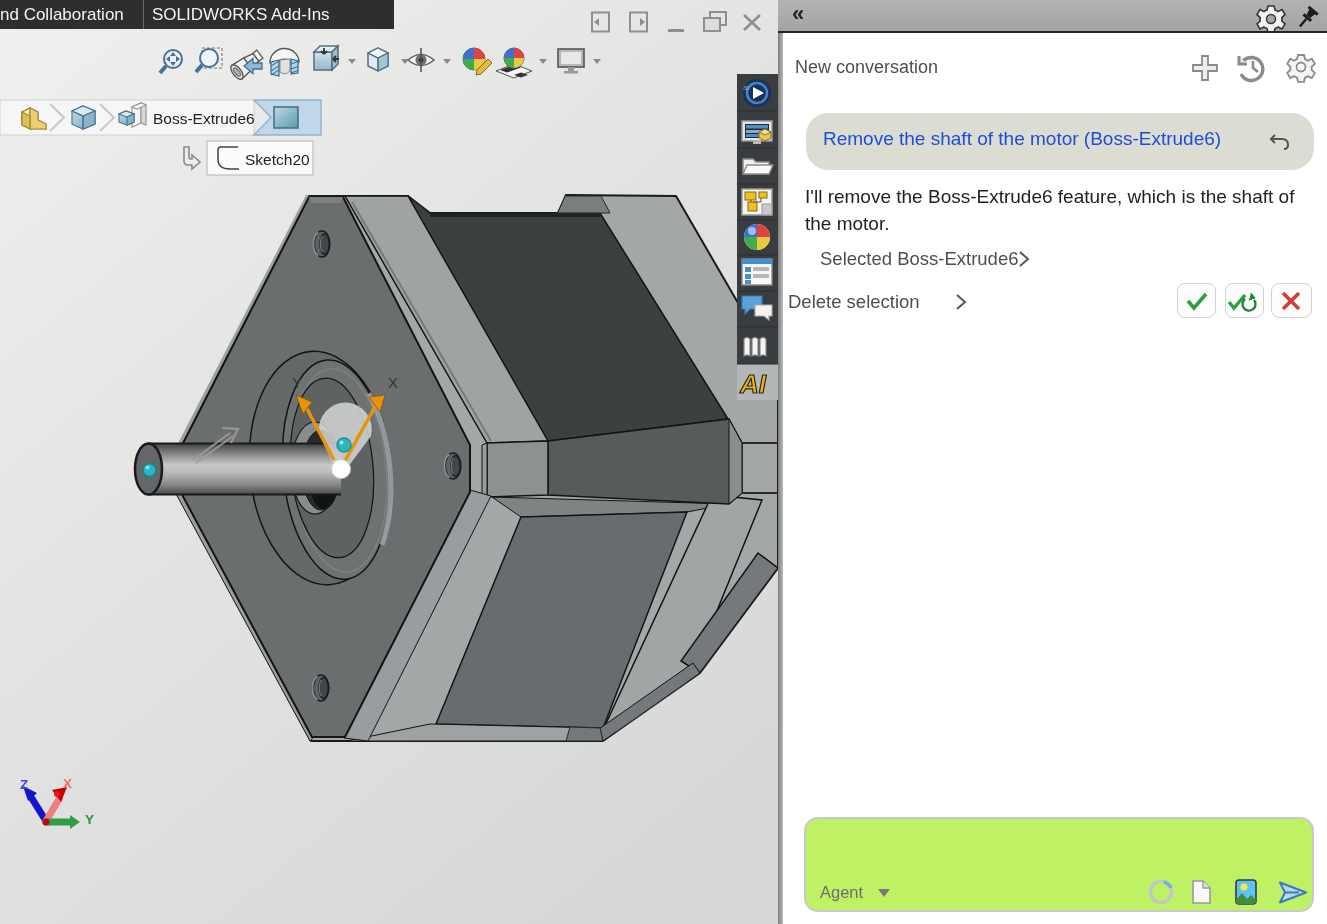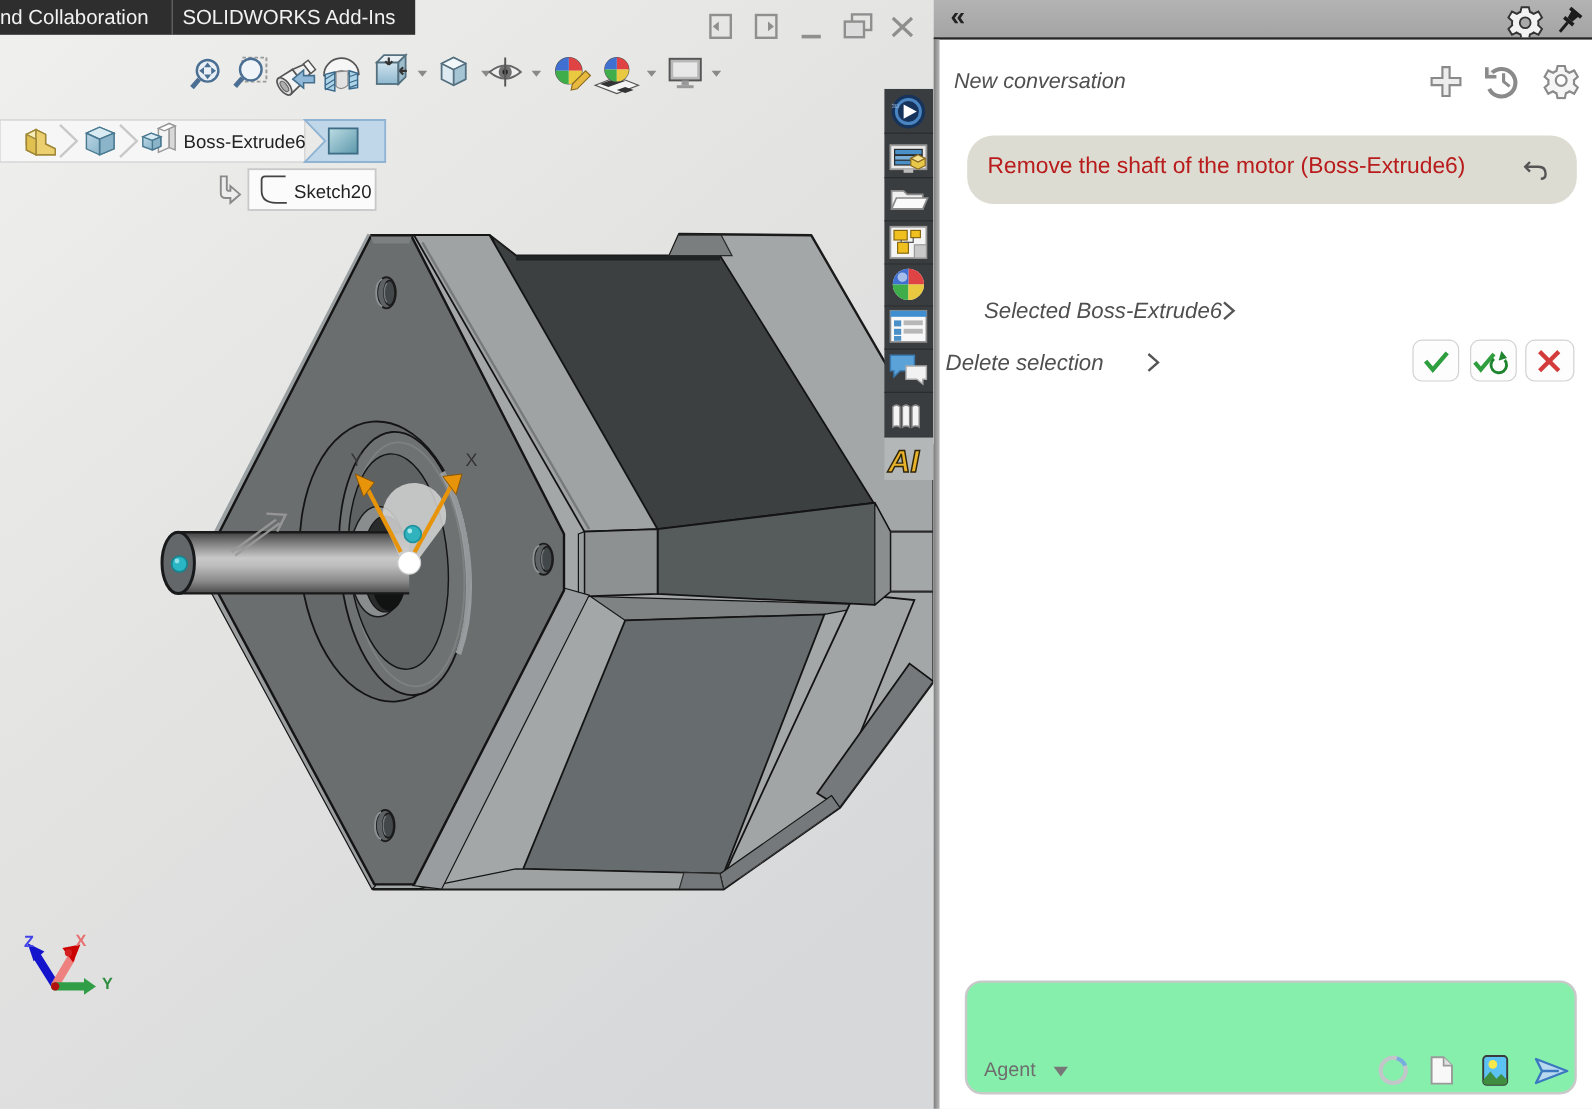--- a/index.html
+++ b/index.html
@@ -1,34 +1,34 @@
 <!DOCTYPE html>
 <html><head><meta charset="utf-8"><style>
 html,body{margin:0;padding:0;width:1327px;height:924px;overflow:hidden;font-family:"Liberation Sans",sans-serif;}
 #stage{position:absolute;left:0;top:0;width:1327px;height:924px;background:#dcdcdc;}
 #viewport{position:absolute;left:0;top:0;width:778px;height:924px;background:linear-gradient(160deg,#efefee 0%,#e6e6e5 45%,#d8d9da 100%);}
-#tabbar{position:absolute;left:0;top:0;width:346px;height:29px;background:#2e2e2e;color:#f2f2f2;font-size:17px;}
+#tabbar{position:absolute;left:0;top:0;width:346px;height:29px;background:#2e2e2e;color:#f2f2f2;font-size:17px;padding-left:48px;}
 #tabbar .t1{position:absolute;left:0px;top:5px;}
 #tabbar .t2{position:absolute;left:152px;top:5px;width:192px;}
 #tabbar .div{position:absolute;left:143px;top:0;width:1px;height:29px;background:#6a6a6a;}
 .abs{position:absolute;}
 #panel{position:absolute;left:778px;top:0;width:549px;height:924px;background:#ffffff;}
 #phead{position:absolute;left:0;top:0;width:549px;height:33px;background:linear-gradient(#b3b3b3,#a4a4a4);border-bottom:2px solid #262626;box-sizing:border-box;}
 #phead .title{position:absolute;left:-16px;right:0;top:6px;text-align:center;font-weight:bold;font-size:16px;color:#ececec;}
 #phead .chev{position:absolute;left:14px;top:1px;font-size:22px;font-weight:bold;color:#222;}
 #pstrip{position:absolute;left:0px;top:33px;width:5px;height:891px;background:linear-gradient(90deg,#7e7e7e,#b9b9b9);}
-.ptext{color:#4f4f4f;font-size:18.5px;font-style:italic;}
+.ptext{color:#4f4f4f;font-size:18.5px;}
 #newconv{position:absolute;left:17px;top:57px;font-size:18px;}
 #bubble{position:absolute;left:28px;top:113px;width:508px;height:57px;border-radius:22px;background:#dcdcd2;}
-#bubble .btx{position:absolute;left:17px;top:15px;font-size:19px;color:#b91c1c;}
+#bubble .btx{position:absolute;left:17px;top:15px;font-size:19px;color:#1d4ed8;}
 #para{position:absolute;left:27px;top:183px;width:520px;font-size:19px;line-height:27px;color:#1f1f1f;}
 #selline{position:absolute;left:42px;top:248px;}
 #delline{position:absolute;left:10px;top:291px;}
 .btn{position:absolute;width:39px;height:35px;border:1.5px solid #d2d2d2;border-radius:8px;background:#fdfdfd;box-sizing:border-box;}
-#inputbox{position:absolute;left:26px;top:817px;width:510px;height:95px;border:2px solid #c9c9c9;border-radius:14px;box-sizing:border-box;background:#86efac;}
+#inputbox{position:absolute;left:26px;top:817px;width:510px;height:95px;border:2px solid #c9c9c9;border-radius:14px;box-sizing:border-box;background:#bef264;}
 #agent{position:absolute;left:14px;top:64px;font-size:16.5px;color:#6e6e6e;}
 </style></head><body>
 <div id="stage">
 <div id="viewport">
 <svg id="motor" class="abs" style="left:0;top:0" width="778" height="924" viewBox="0 0 778 924">
 <defs>
 <linearGradient id="shaftg" x1="0" y1="0" x2="0" y2="1">
 <stop offset="0" stop-color="#3f3f3f"></stop>
             <stop offset="0.12" stop-color="#6c6c6c"></stop>
             <stop offset="0.42" stop-color="#c8c8c8"></stop>
@@ -403,20 +403,21 @@
 <circle cx="0" cy="0" r="4.5" fill="#fff" stroke="#8a8a8a" stroke-width="1.8"></circle>
 </g>
 </svg>
 <div id="bubble">
         <span class="btx">Remove the shaft of the motor (Boss-Extrude6)</span>
 <svg class="abs" style="right:22px;top:17px" width="24" height="24" viewBox="0 0 24 24">
           <path d="M7 5 L3 9 L7 13" fill="none" stroke="#555" stroke-width="2"></path>
           <path d="M3 9 L14 9 Q20 9 20 15 Q20 19 16 19" fill="none" stroke="#555" stroke-width="2"></path>
         </svg>
       </div>
+<div id="para">I'll remove the Boss-Extrude6 feature, which is the shaft of<br>the motor.</div>
 <div id="selline" class="ptext">Selected Boss-Extrude6</div>
 <svg class="abs" style="left:238px;top:250px" width="16" height="18">
         <path d="M4 2 L12 9 L4 16" fill="none" stroke="#555" stroke-width="2"></path>
       </svg>
 <div id="delline" class="ptext">Delete selection</div>
 <svg class="abs" style="left:175px;top:293px" width="16" height="18">
         <path d="M4 2 L12 9 L4 16" fill="none" stroke="#555" stroke-width="2"></path>
       </svg>
 <div class="btn" style="left:399px;top:283px;"></div>
 <div class="btn" style="left:447px;top:283px;"></div>

